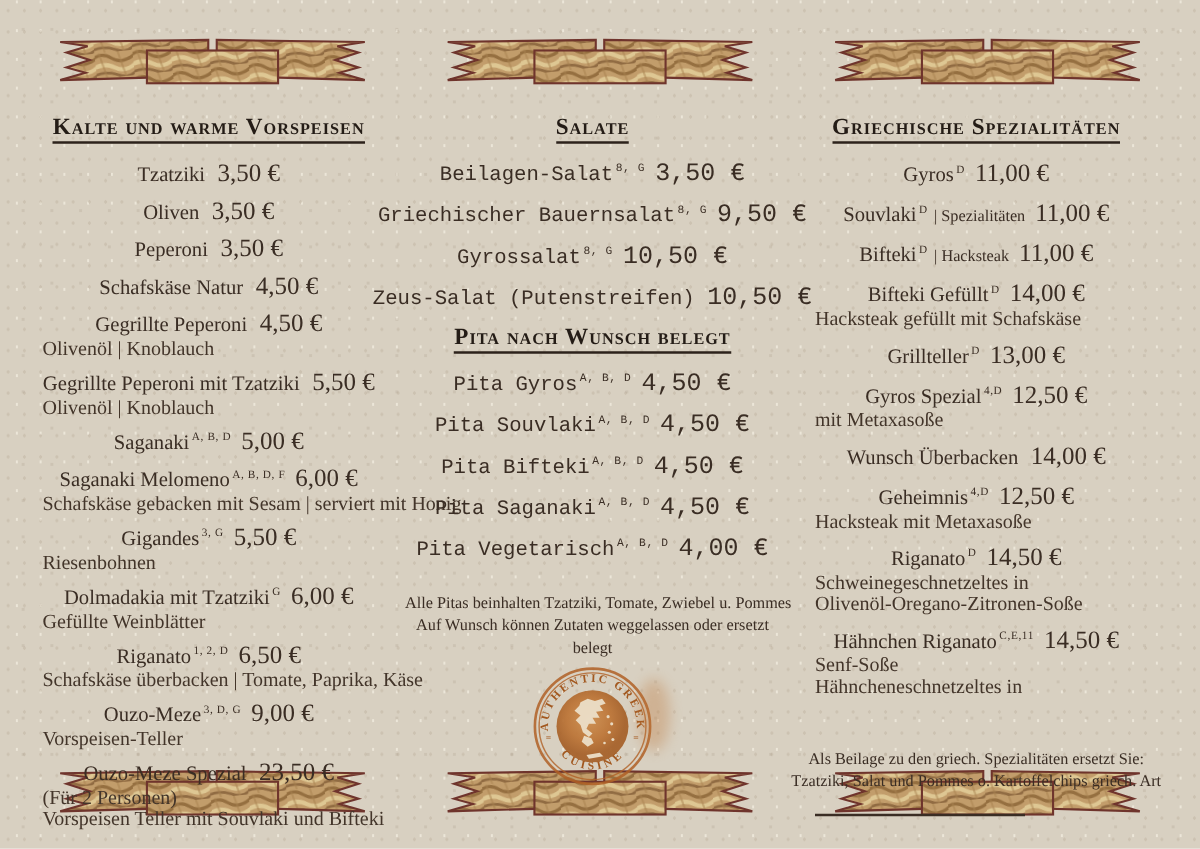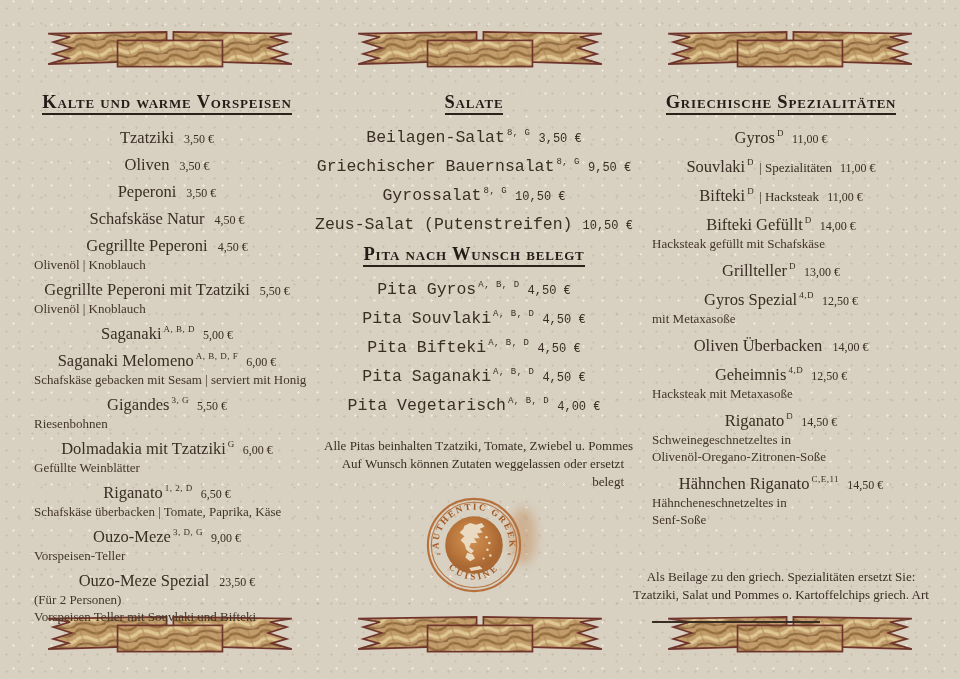--- a/index.html
+++ b/index.html
@@ -23,25 +23,25 @@
   h2.sec{margin:0 0 15px 0; text-align:center; font-size:18.5px; font-weight:bold;
     font-variant:small-caps; letter-spacing:.8px; color:#241c16;}
   h2.sec .ul{border-bottom:2px solid #2c221b; padding-bottom:1px;}
   .item{margin-bottom:7px;}
   .c2 .item{margin-bottom:10px;font-family:Liberation Mono, monospace;}
   .c3 .item{margin-bottom:9px;}
   .row{display:flex; justify-content:center; align-items:baseline;}
   .iname{font-size:16.5px; white-space:nowrap;}
   .sup{font-size:9px; letter-spacing:.5px; margin-left:2px; position:relative; top:-1px;}
   .note{font-size:13px; margin-left:5px;}
-  .price{font-size:12px; white-space:nowrap; margin-left:8px;}
-  .sub{font-size:13px; line-height:16px; margin-top:1px; white-space:nowrap; color:#43352a;}
+  .price{font-size:20px; white-space:nowrap; margin-left:8px;}
+  .sub{font-size:16px; line-height:16px; margin-top:1px; white-space:nowrap; color:#43352a;}
   .gap-title{margin-top:20px;}
   .centerblock{text-align:center; font-size:13px; line-height:18px; white-space:nowrap;}
-  #pita-footer{width:300px; margin-left:-19px; margin-top:22px;text-align:right;}
+  #pita-footer{width:300px; margin-left:-19px; margin-top:22px;}
   #spez-footer{width:310px; margin-left:-26px; margin-top:40px;}
   .rule{width:168px; border-bottom:2px solid #3a2d24; margin-top:17px;}
   #stamp{position:relative; width:96px; height:100px; margin:4px auto 0;}
   #stamp svg{width:96px; height:100px; display:block;}
   .smudge{position:absolute; right:-14px; top:12px; width:26px; height:58px;
     background:#bc7334; opacity:.32; border-radius:50%; filter:blur(5px);}
   .stamp-arc{font-size:9.5px; font-weight:bold; letter-spacing:2px; fill:#a2581f; font-family:"Liberation Serif",serif;}
   .stamp-eq{font-size:8px; font-weight:bold; fill:#a2581f;}
 </style>
 </head>
@@ -316,21 +316,21 @@
       </div>
     <div class="item">
         <div class="row">
           <span class="iname"><span>Gyros Spezial</span><sup class="sup">4,D</sup></span>
           <span class="price">12,50 €</span>
         </div>
         <div class="sub">mit Metaxasoße</div>
       </div>
     <div class="item">
         <div class="row">
-          <span class="iname"><span>Oliven Überbacken</span><sup class="sup"></sup></span>
+          <span class="iname"><span>Wunsch Überbacken</span><sup class="sup"></sup></span>
           <span class="price">14,00 €</span>
         </div>
       </div>
     <div class="item">
         <div class="row">
           <span class="iname"><span>Geheimnis</span><sup class="sup">4,D</sup></span>
           <span class="price">12,50 €</span>
         </div>
         <div class="sub">Hacksteak mit Metaxasoße</div>
       </div>
@@ -340,22 +340,22 @@
           <span class="price">14,50 €</span>
         </div>
         <div class="sub">Schweinegeschnetzeltes in</div>
         <div class="sub">Olivenöl-Oregano-Zitronen-Soße</div>
       </div>
     <div class="item">
         <div class="row">
           <span class="iname"><span>Hähnchen Riganato</span><sup class="sup">C,E,11</sup></span>
           <span class="price">14,50 €</span>
         </div>
+        <div class="sub">Senf-Soße</div>
         <div class="sub">Hähncheneschnetzeltes in</div>
-        <div class="sub">Senf-Soße</div>
       </div>
 
     <div class="centerblock" id="spez-footer">
       <div>Als Beilage zu den griech. Spezialitäten ersetzt Sie:</div>
       <div>Tzatziki, Salat und Pommes o. Kartoffelchips griech. Art</div>
     </div>
     <div class="rule"></div>
   </div>
 
 </div>

